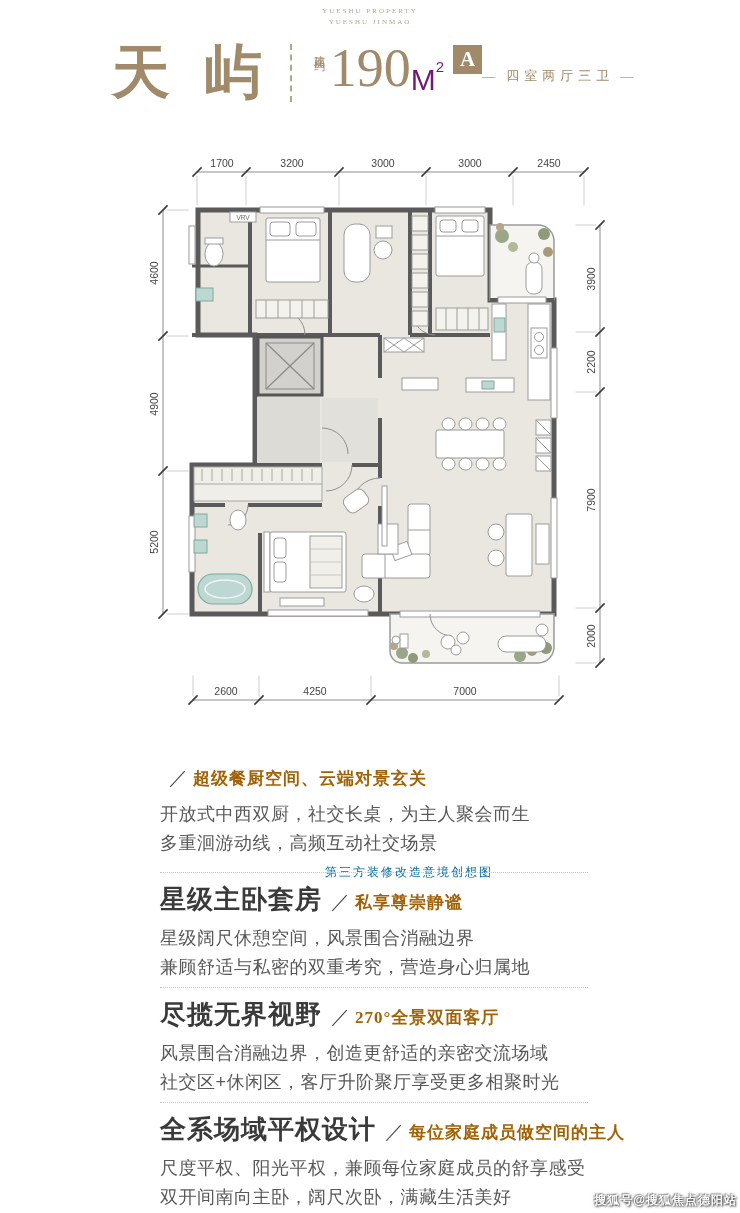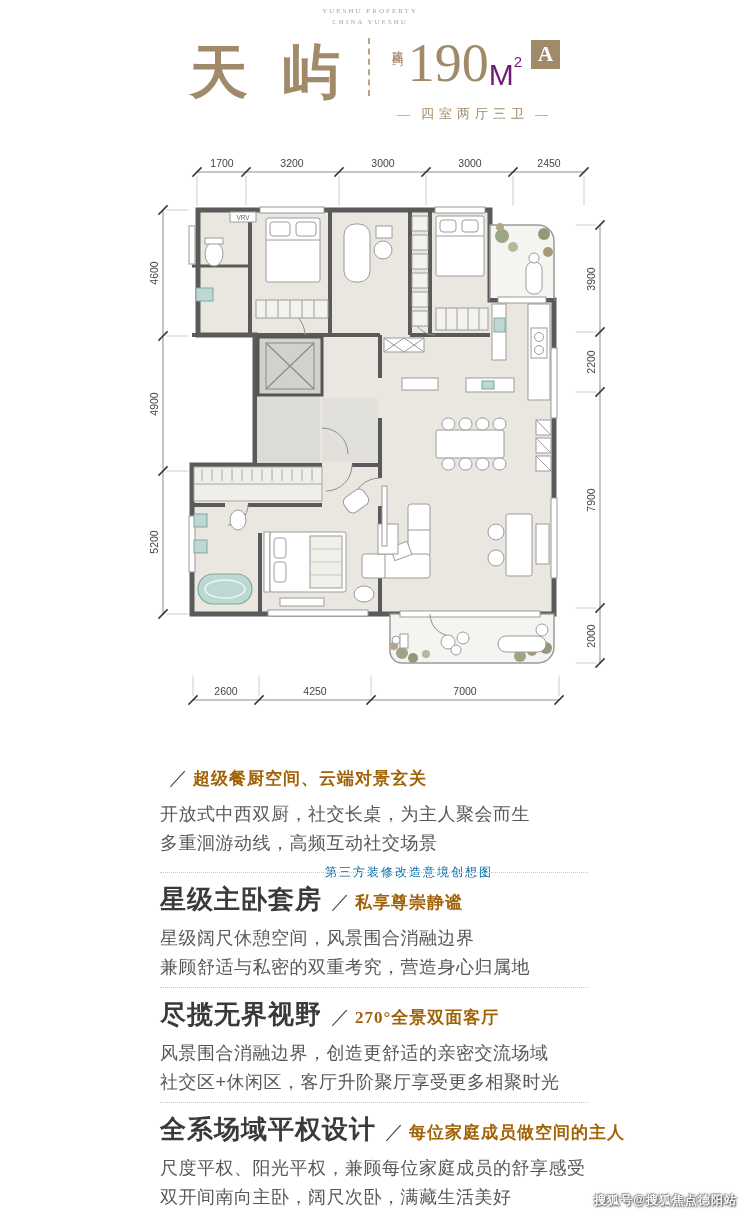--- a/index.html
+++ b/index.html
@@ -2,25 +2,25 @@
 <html><head>
 <meta charset="utf-8">
 <style>
   html,body{margin:0;padding:0;background:#fff;}
   .page{position:relative;width:740px;height:1213px;background:#ffffff;overflow:hidden;
         font-family:"Liberation Sans","DejaVu Sans",sans-serif;}
   
   .brand{position:absolute;top:6px;left:0;right:0;text-align:center;
          font-family:"Liberation Serif","DejaVu Serif",serif;
          font-size:7px;letter-spacing:2px;color:#b5a894;line-height:11px;}
-  .title-row{position:absolute;top:38px;left:0;right:0;display:flex;justify-content:center;}
+  .title-row{position:absolute;top:38px;left:0;right:0;display:flex;justify-content:center;align-items:center;}
   .main-title{margin:0;font-family:"Liberation Serif","DejaVu Serif",serif;font-weight:600;
               font-size:58px;letter-spacing:34px;text-indent:10px;color:#a18a69;line-height:70px;}
   .vdiv{height:58px;border-left:2px dashed #b9a385;margin:0 20px 0 -6px;}
-  .area-block{display:flex;flex-direction:column;align-items:center;}
+  .area-block{display:flex;align-items:center;}
   .area-line{display:flex;align-items:flex-start;}
   .area-prefix{writing-mode:vertical-rl;font-size:11px;letter-spacing:3px;color:#a18a69;
                font-family:"Liberation Serif","DejaVu Serif",serif;margin:3px 3px 0 0;height:46px;}
   .area-num{font-family:"Liberation Serif","DejaVu Serif",serif;font-size:54px;line-height:50px;color:#a18a69;}
   .area-unit{font-family:Liberation Sans, sans-serif;font-size:30px;line-height:48px;color:#701a75;}
   .area-unit sup{font-size:15px;vertical-align:18px;}
   .badge{width:29px;height:29px;background:#a18a69;color:#fff;display:flex;align-items:center;justify-content:center;
          font-family:"Liberation Serif","DejaVu Serif",serif;font-size:21px;font-weight:bold;margin:2px 0 0 9px;}
   .layout-line{margin-top:6px;color:#a18a69;font-family:"Liberation Serif","DejaVu Serif",serif;
                font-size:13px;letter-spacing:5px;display:flex;gap:6px;align-items:center;}
@@ -47,21 +47,21 @@
              text-shadow:1px 1px 2px rgba(70,70,70,.95),-1px -1px 1px rgba(120,120,120,.7),0 0 3px rgba(90,90,90,.8);}
 </style>
 </head>
 <body>
 
 <div class="page">
 
   <header>
     <div class="brand">
       <div>YUESHU PROPERTY</div>
-      <div>CHINA YUESHU</div>
+      <div>YUESHU JINMAO</div>
     </div>
     <div class="title-row">
       <h1 class="main-title">天屿</h1>
       <div class="vdiv"></div>
       <div class="area-block">
         <div class="area-line">
           <span class="area-prefix">建面约</span>
           <span class="area-num">190</span>
           <span class="area-unit"><span>M</span><sup>2</sup></span>
           <span class="badge">A</span>

